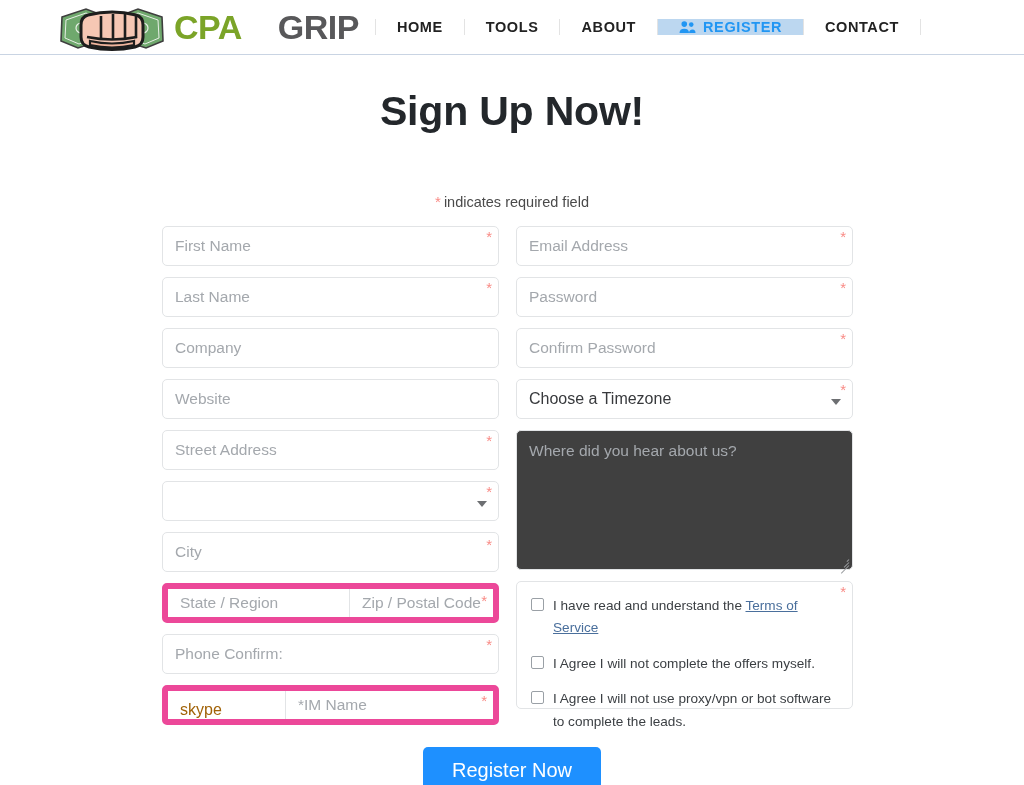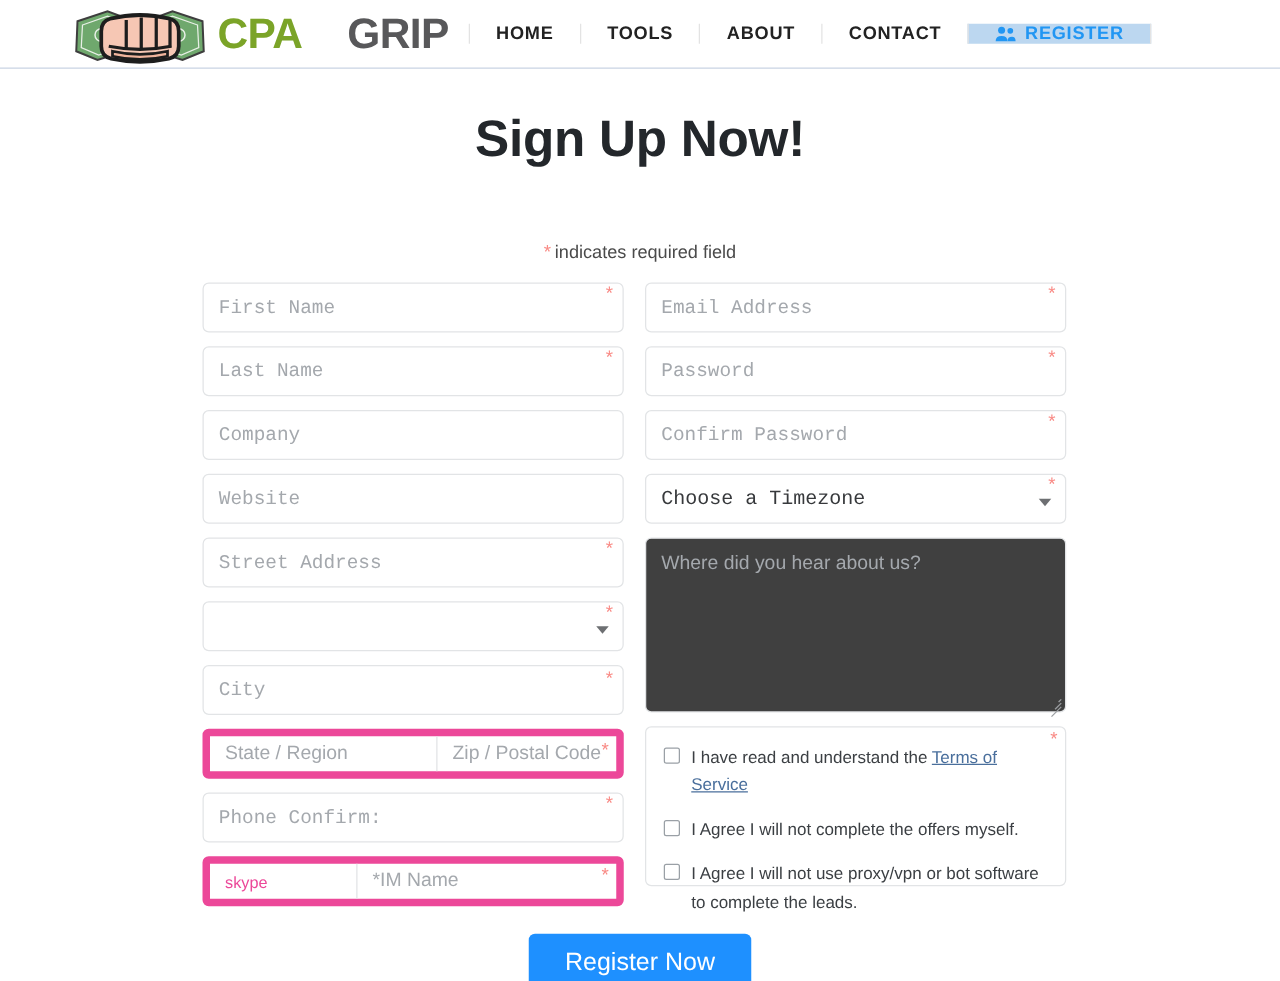--- a/index.html
+++ b/index.html
@@ -102,21 +102,20 @@
     position: relative;
     border: 1px solid #e2e4e6;
     border-radius: 5px;
     background: #fff;
     height: 40px;
     display: flex;
     align-items: center;
     padding: 0 12px;
     font-size: 15.5px;
     color: #a0a4a8;
-    font-family: Liberation Mono, monospace;
   }
   .field .ph { color: #a4a8ad; font-size: 15.5px; }
   .field .val { color: #37393c; font-size: 16px; }
 
   .star-mark {
     position: absolute;
     top: 2px;
     right: 6px;
     color: #f98a85;
     font-size: 15px;
@@ -147,21 +146,21 @@
   .split .cell {
     display: flex;
     align-items: center;
     padding: 0 12px;
     font-size: 15.5px;
     color: #a4a8ad;
     height: 100%;
   }
   .split .cell.left { width: 182px; border-right: 1px solid #e2e4e6; }
   .split .cell.right { flex: 1; }
-  .split .cell.sk-left { width: 118px; border-right: 1px solid #e2e4e6; color: #ec4899; font-size: 13px; }
+  .split .cell.sk-left { width: 118px; border-right: 1px solid #e2e4e6; color: #a16207; font-size: 16px; align-items: flex-end; }
   .split .cell.sk-right { flex: 1; }
 
   
   .textarea-box {
     position: relative;
     border: 1px solid #e2e4e6;
     border-radius: 5px;
     background: #404040;
     height: 140px;
     padding: 11px 12px;
@@ -261,32 +260,32 @@
   <nav class="nav">
     <div class="nav-item">
       <span>HOME</span>
     </div>
     <div class="nav-item">
       <span>TOOLS</span>
     </div>
     <div class="nav-item">
       <span>ABOUT</span>
     </div>
-    <div class="nav-item">
-      <span>CONTACT</span>
-    </div>
     <div class="nav-item active">
       <svg class="nav-ico" viewBox="0 0 20 16">
         <circle cx="6.2" cy="4.6" r="3.3"></circle>
         <circle cx="14.4" cy="5.2" r="2.7"></circle>
         <path d="M0.6 15 q0 -5 5.6 -5 q5.6 0 5.6 5 Z"></path>
         <path d="M11.8 15 q0 -4.2 4.2 -4.2 q3.4 0 3.4 4.2 Z"></path>
       </svg>
       <span>REGISTER</span>
     </div>
+    <div class="nav-item">
+      <span>CONTACT</span>
+    </div>
   </nav>
 </div>
 
 <div class="page">
 
   <h1 class="page-title">Sign Up Now!</h1>
 
   <div class="required-note">
     <span class="star">*</span><span>indicates required field</span>
   </div>

